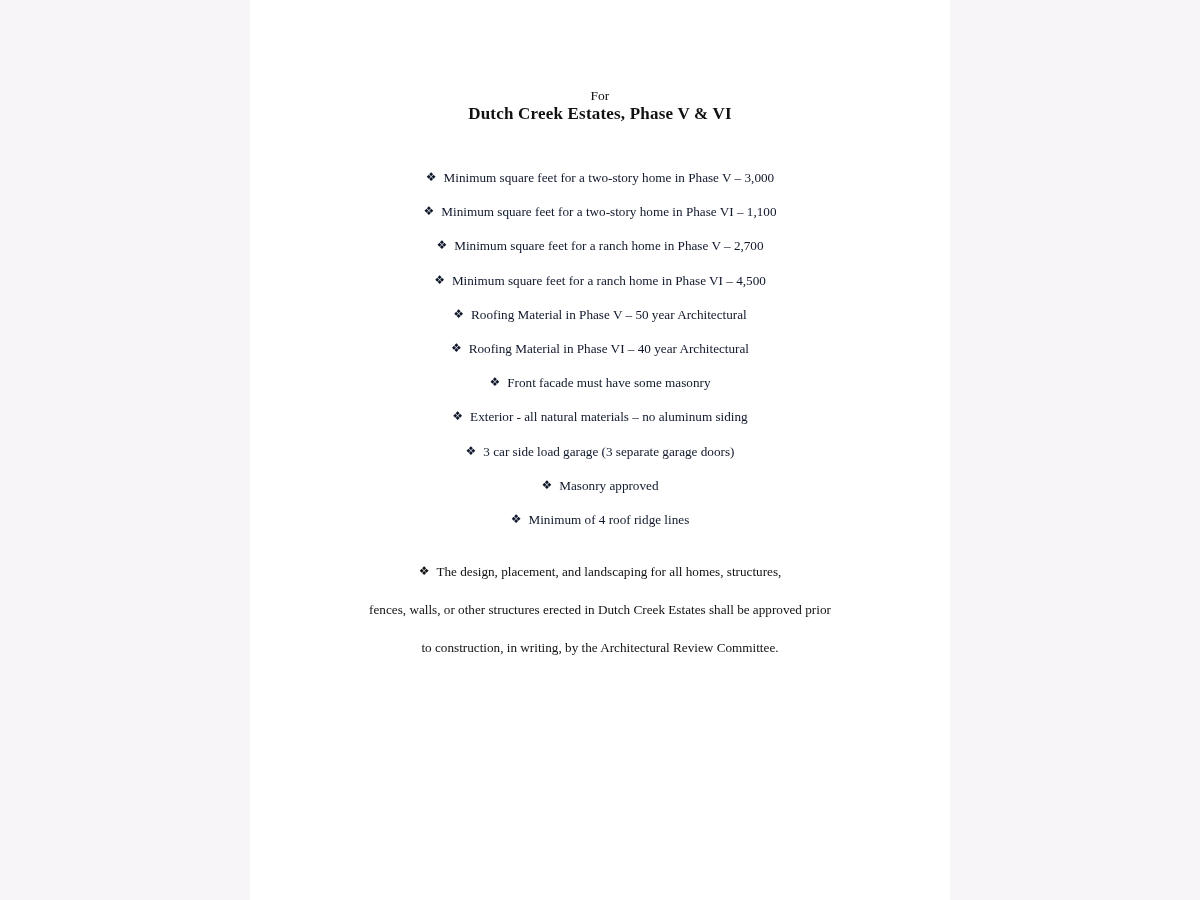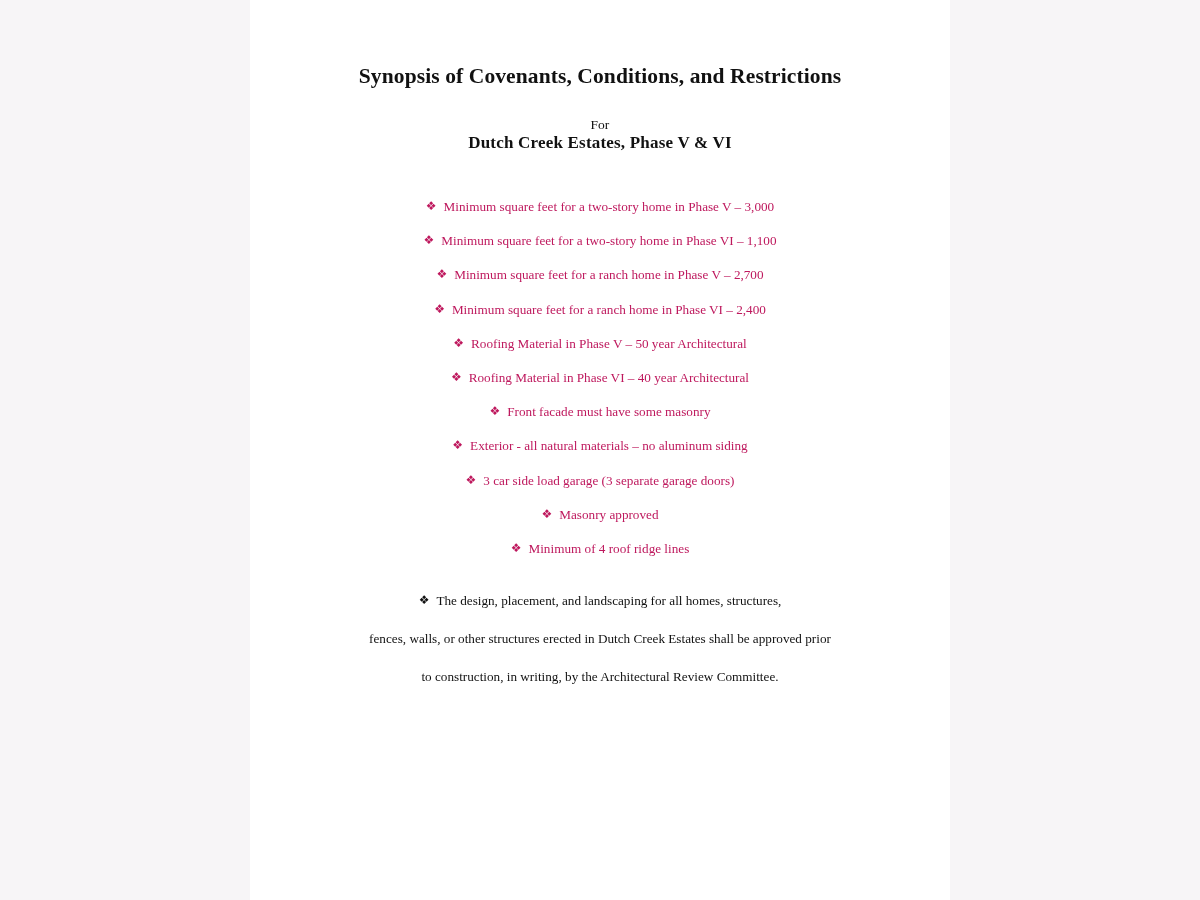--- a/index.html
+++ b/index.html
@@ -59,21 +59,21 @@
   .bullet-list {
     margin-top: 47px;
     padding: 0;
     list-style: none;
   }
   .bullet-item {
     text-align: center;
     font-size: 13.2px;
     line-height: 1.0;
     margin-bottom: 21px;
-    color: #be185d;
+    color: #0f172a;
     white-space: nowrap;
   }
   .bullet-mark {
     font-size: 12px;
     margin-right: 7px;
     position: relative;
     top: -1px;
   }
   .closing {
     margin-top: 38px;
@@ -91,39 +91,38 @@
     white-space: nowrap;
   }
 </style>
 </head>
 <body>
 
 <div class="page-wrap">
   <div class="page">
     <div class="doc-body">
 
-      <div class="doc-title">Synopsis of Covenants, Conditions, and Restrictions</div>
 
       <div class="doc-for">For</div>
 
       <div class="doc-subtitle">Dutch Creek Estates, Phase V &amp; VI</div>
 
 
       <ul class="bullet-list">
         <li class="bullet-item">
           <span class="bullet-mark">❖</span><span>Minimum square feet for a two-story home in Phase V – 3,000</span>
         </li>
         <li class="bullet-item">
           <span class="bullet-mark">❖</span><span>Minimum square feet for a two-story home in Phase VI – 1,100</span>
         </li>
         <li class="bullet-item">
           <span class="bullet-mark">❖</span><span>Minimum square feet for a ranch home in Phase V – 2,700</span>
         </li>
         <li class="bullet-item">
-          <span class="bullet-mark">❖</span><span>Minimum square feet for a ranch home in Phase VI – 2,400</span>
+          <span class="bullet-mark">❖</span><span>Minimum square feet for a ranch home in Phase VI – 4,500</span>
         </li>
         <li class="bullet-item">
           <span class="bullet-mark">❖</span><span>Roofing Material in Phase V – 50 year Architectural</span>
         </li>
         <li class="bullet-item">
           <span class="bullet-mark">❖</span><span>Roofing Material in Phase VI – 40 year Architectural</span>
         </li>
         <li class="bullet-item">
           <span class="bullet-mark">❖</span><span>Front facade must have some masonry</span>
         </li>

